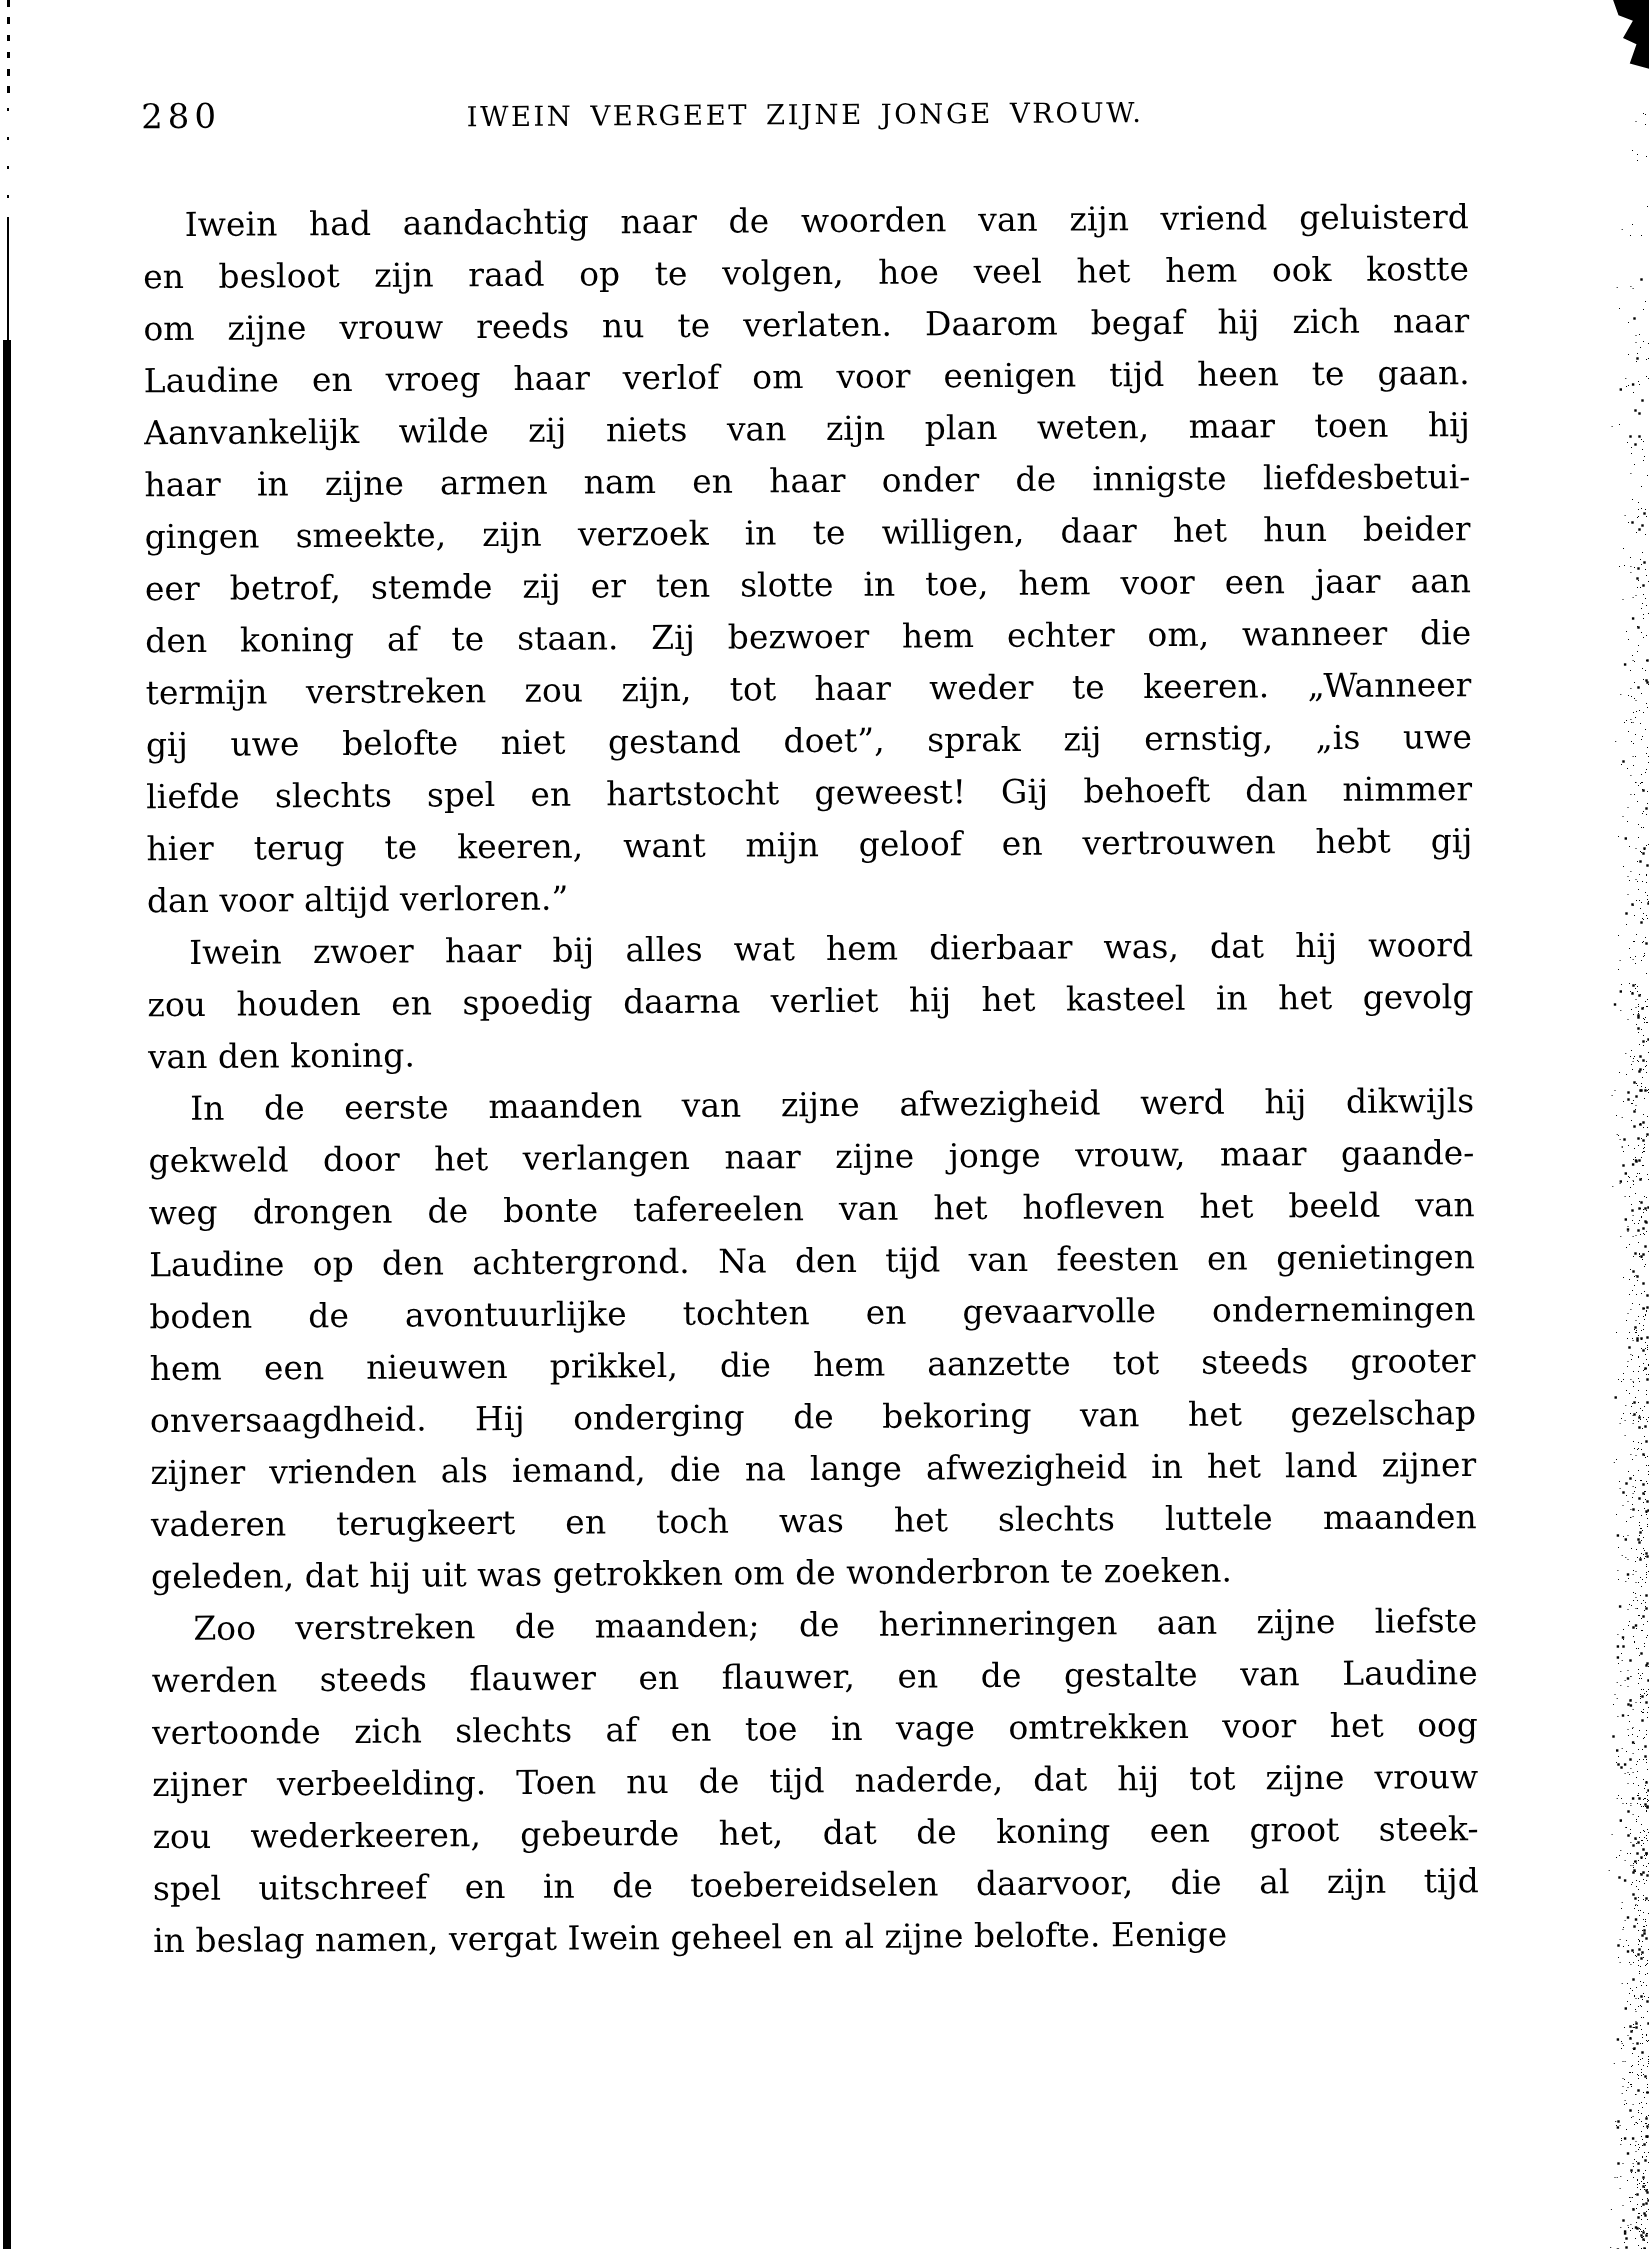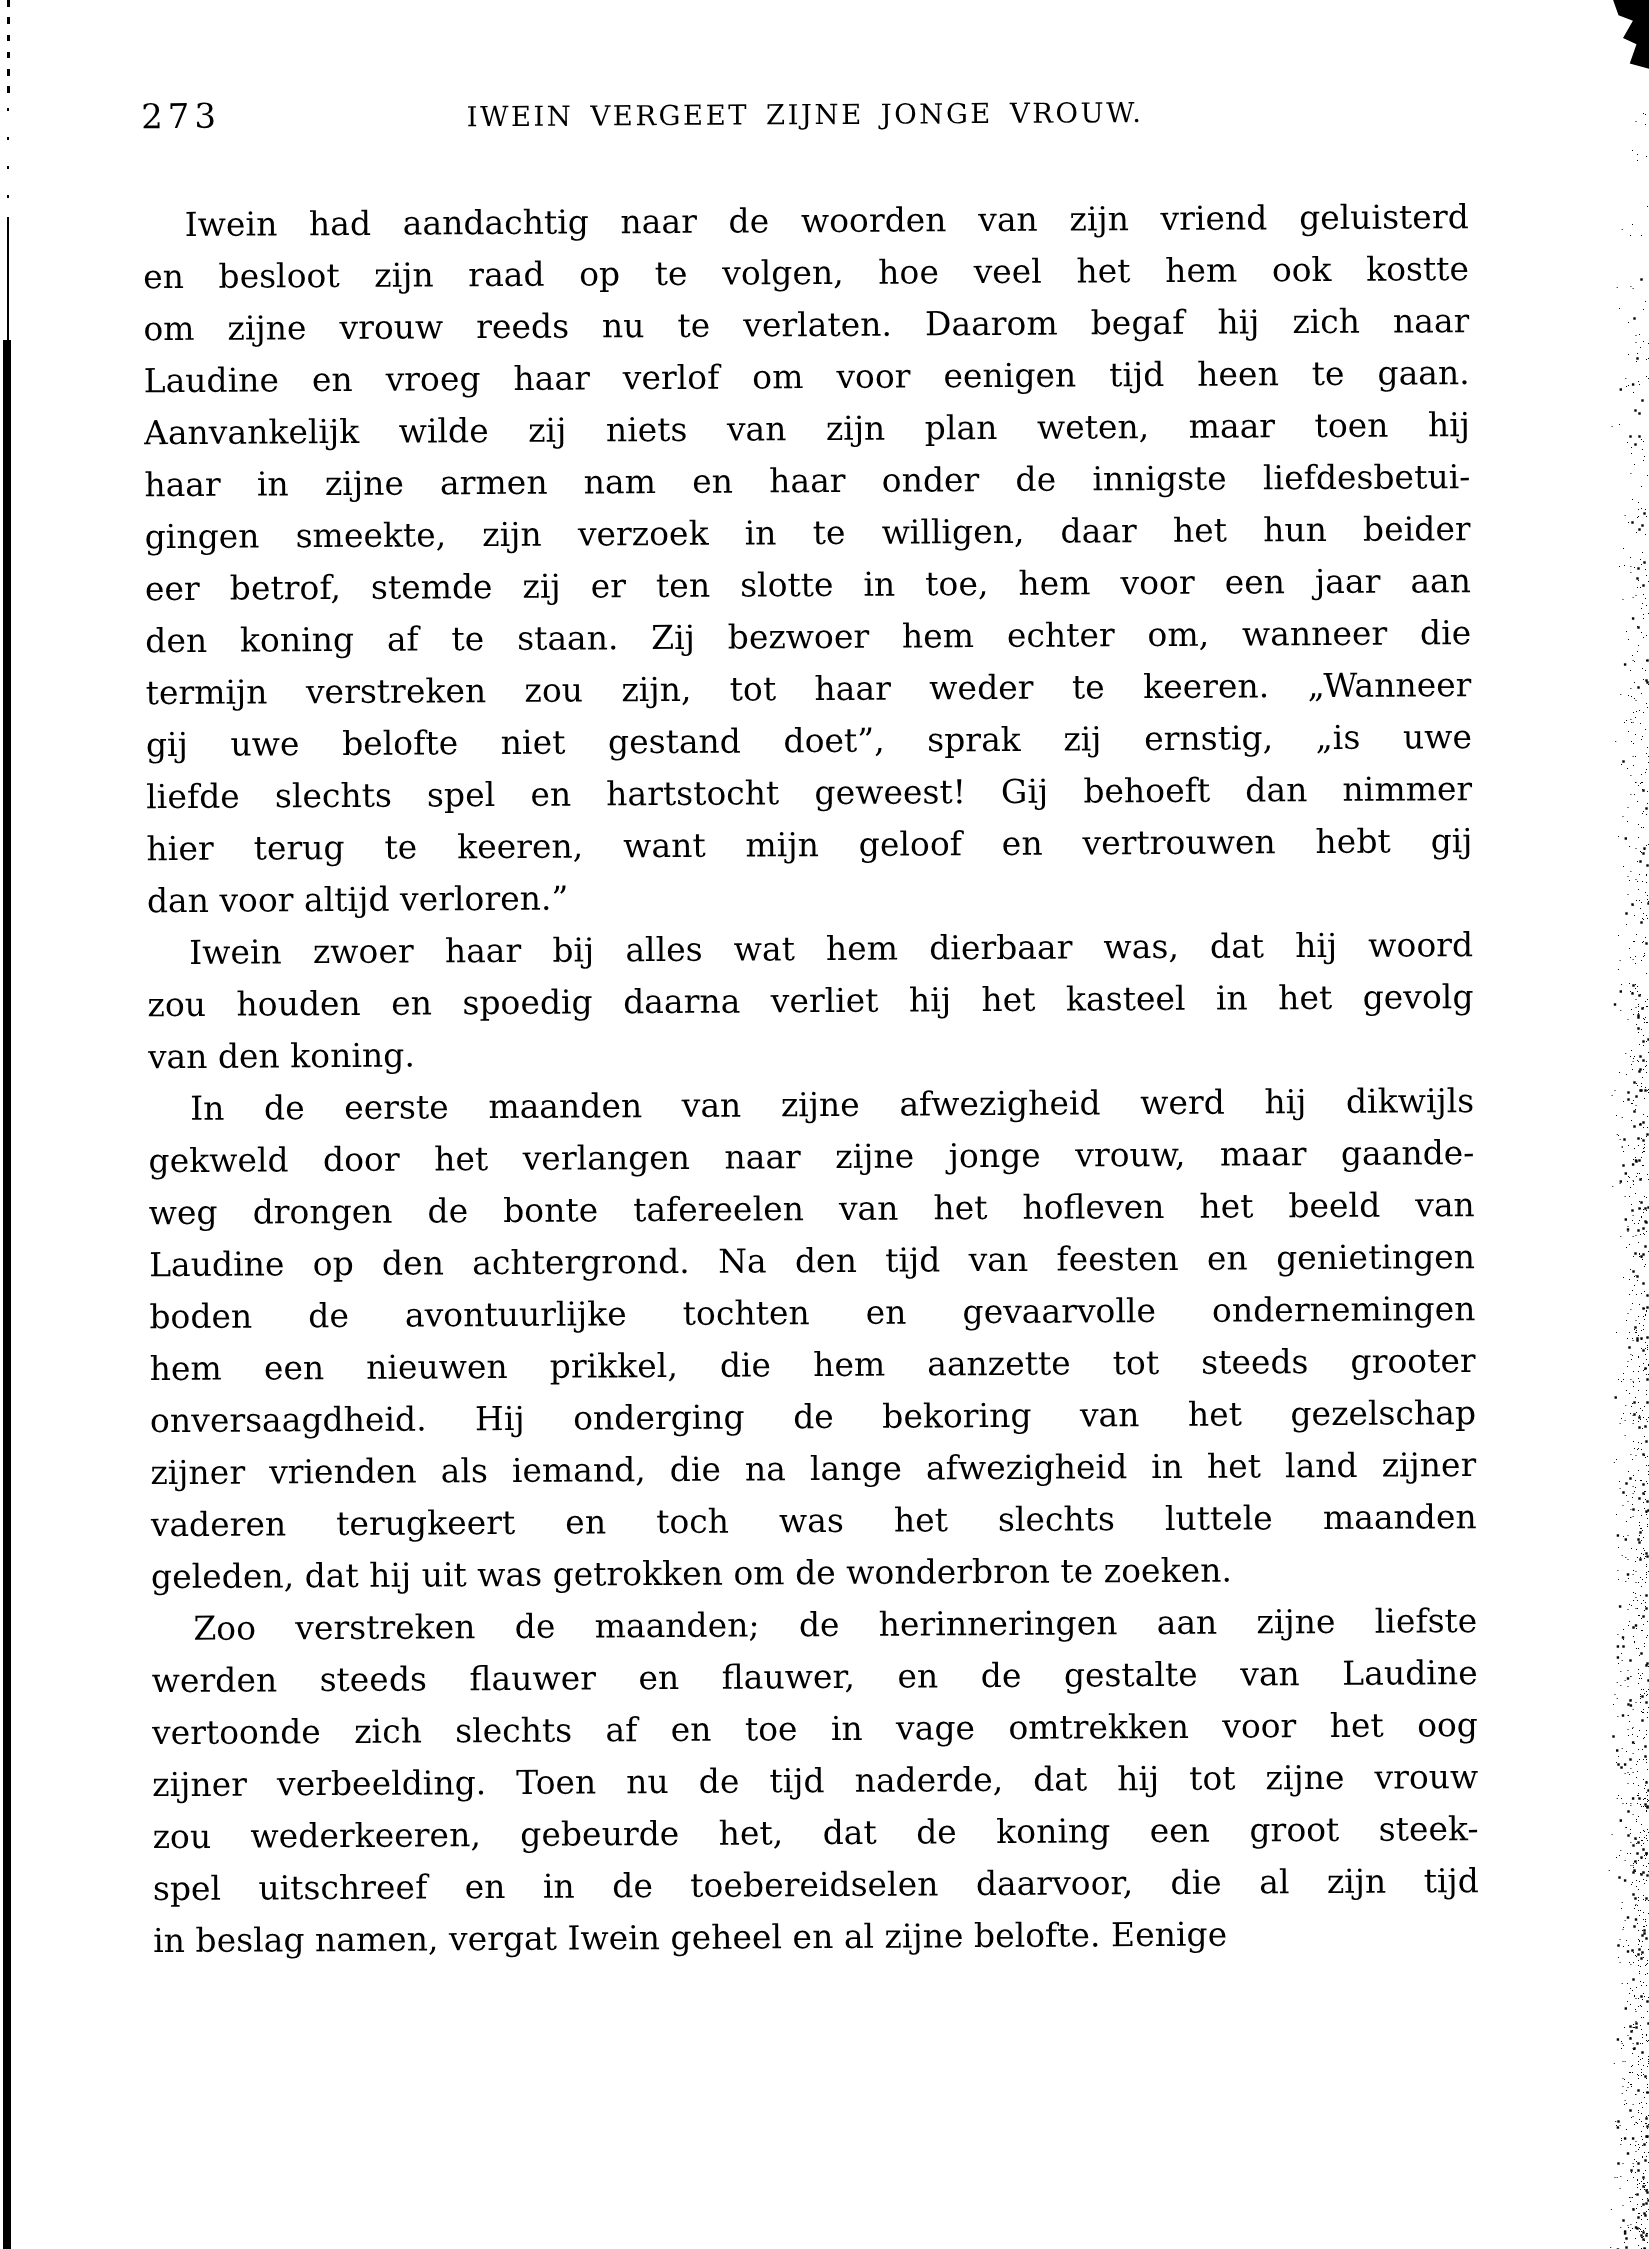--- a/index.html
+++ b/index.html
@@ -91,21 +91,21 @@
     position: absolute; left: 0; top: 0; width: 1.4px; height: 1.4px;
     background: transparent;
   }
 </style>
 </head>
 <body>
 
 <div class="page">
 
   <div class="scan-tilt">
-    <div class="page-number">273</div>
+    <div class="page-number">280</div>
     <div class="running-title">IWEIN VERGEET ZIJNE JONGE VROUW.</div>
     <div class="text-block">
         <div>
           <div class="line indent">Iwein had aandachtig naar de woorden van zijn vriend geluisterd</div>
           <div class="line">en besloot zijn raad op te volgen, hoe veel het hem ook kostte</div>
           <div class="line">om zijne vrouw reeds nu te verlaten. Daarom begaf hij zich naar</div>
           <div class="line">Laudine en vroeg haar verlof om voor eenigen tijd heen te gaan.</div>
           <div class="line">Aanvankelijk wilde zij niets van zijn plan weten, maar toen hij</div>
           <div class="line">haar in zijne armen nam en haar onder de innigste liefdesbetui-</div>
           <div class="line">gingen smeekte, zijn verzoek in te willigen, daar het hun beider</div>

